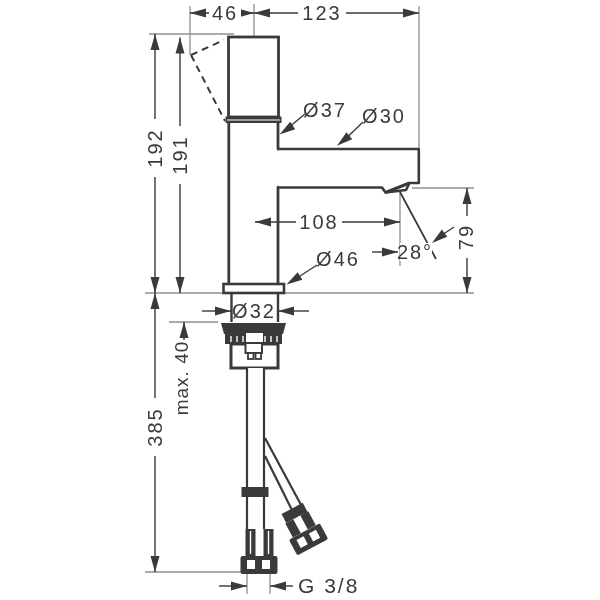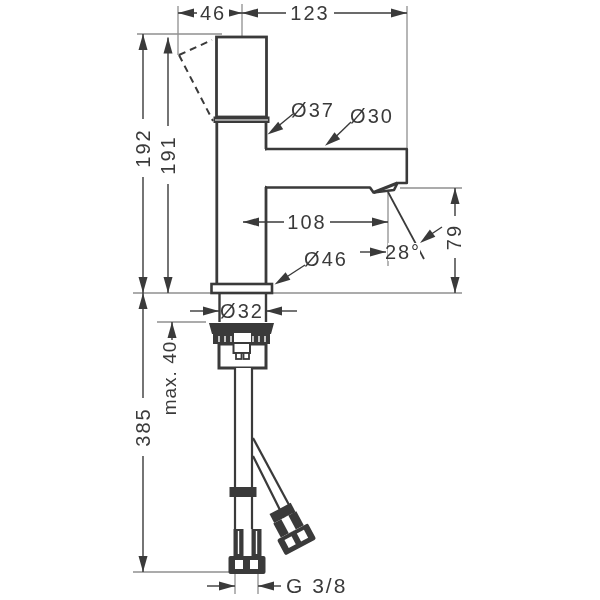--- a/index.html
+++ b/index.html
@@ -1,16 +1,16 @@
 <!DOCTYPE html>
 <html><head>
 <meta charset="utf-8">
 <style>
   html,body{margin:0;padding:0;background:#ffffff;}
-  .stage{width:488px;height:600px;position:relative;background:#ffffff;overflow:hidden;}
+  .stage{width:488px;height:600px;position:relative;background:#ffffff;overflow:hidden;padding-left:12px;}
   svg{display:block;}
   text{font-family:"Liberation Sans", sans-serif;fill:#3a3a3a;}
   .dim{font-size:20px;letter-spacing:2px;}
   .dim-small{font-size:19px;letter-spacing:1px;}
   .thread{font-size:21px;letter-spacing:2px;}
 </style>
 </head>
 <body>
 
 <div class="stage">

